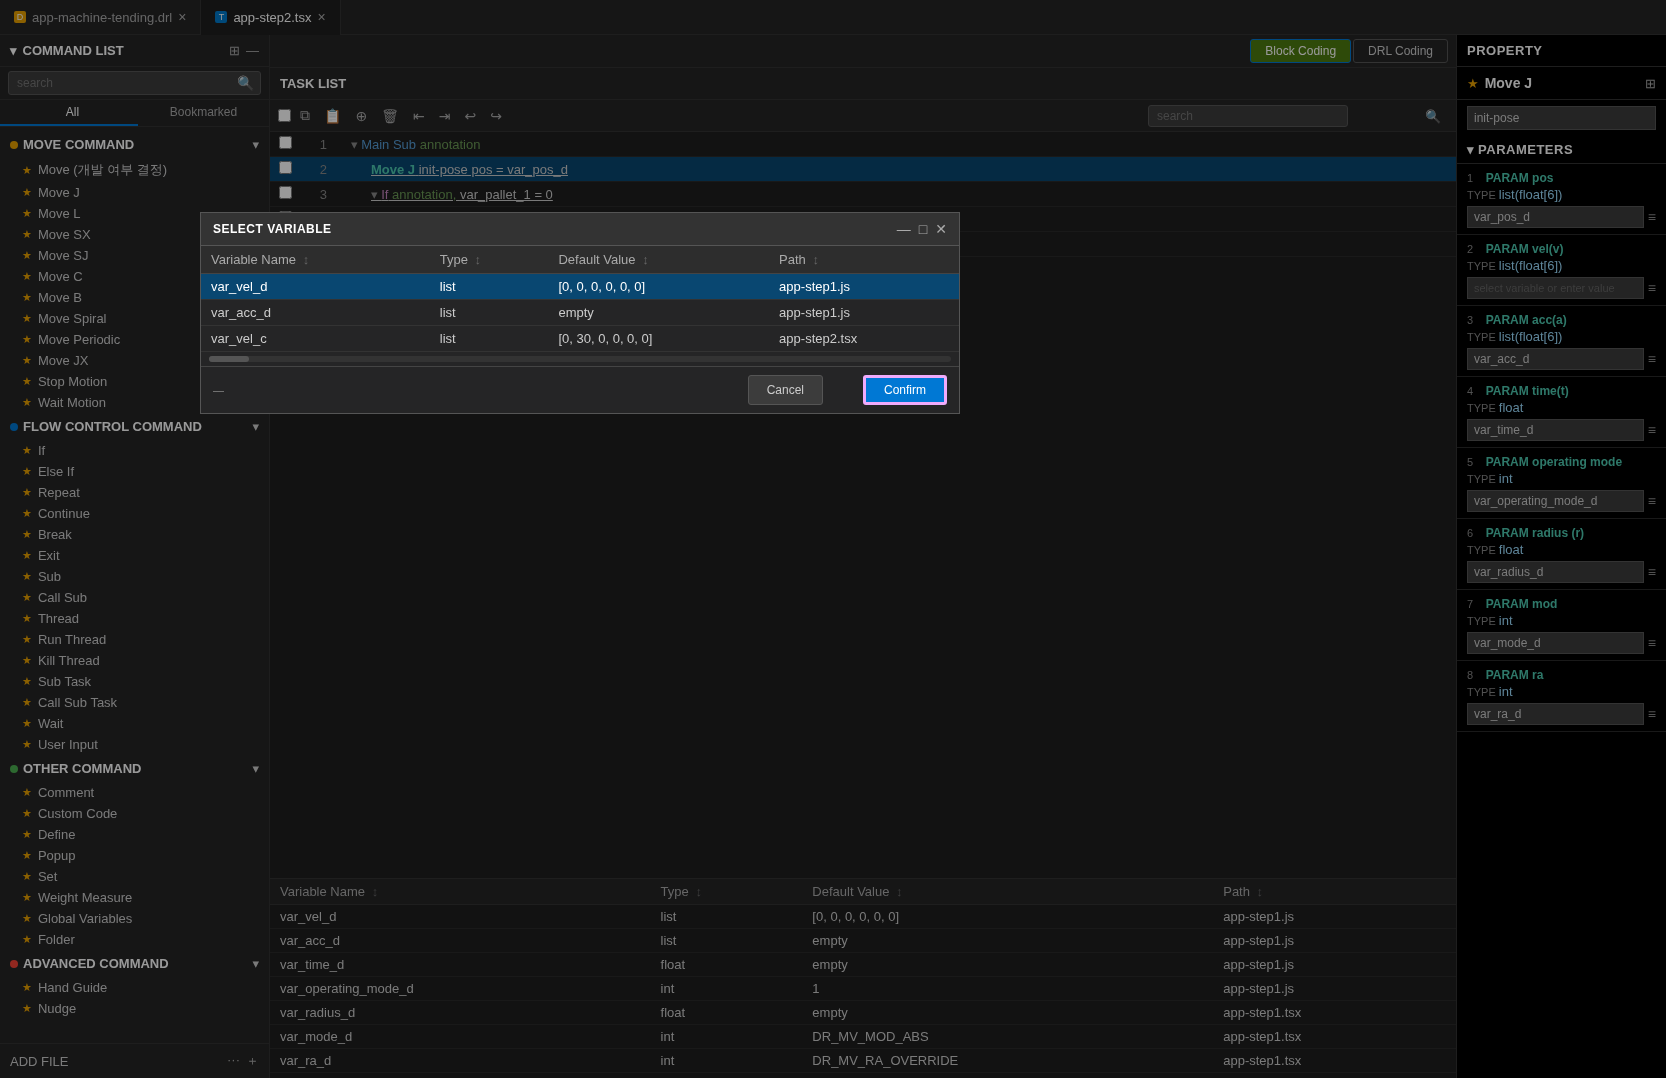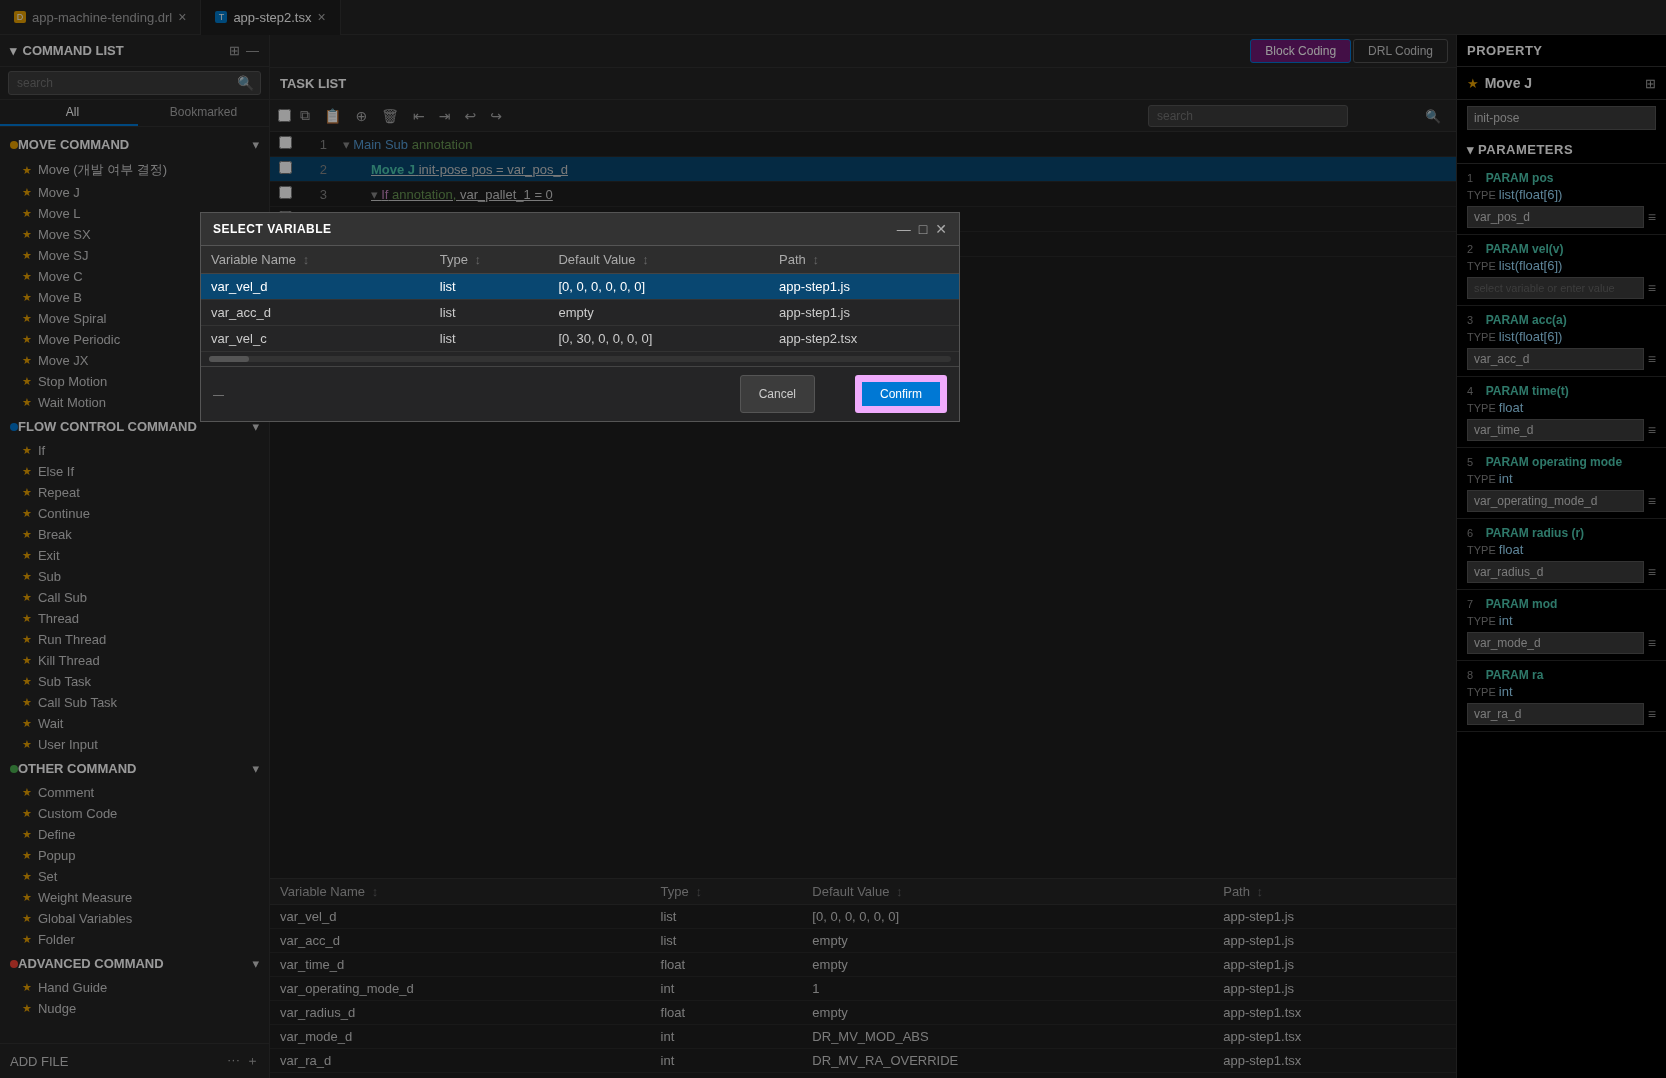--- a/index.html
+++ b/index.html
@@ -20,21 +20,21 @@
     .sidebar-header { padding: 8px 10px; display: flex; align-items: center; justify-content: space-between; border-bottom: 1px solid #333; }
     .sidebar-title { font-size: 12px; font-weight: bold; color: #fff; display: flex; align-items: center; gap: 6px; }
     .sidebar-search { padding: 4px 8px; border-bottom: 1px solid #333; position: relative; }
     .sidebar-search input { width: 100%; background: #3c3c3c; border: 1px solid #555; color: #ccc; padding: 4px 26px 4px 8px; border-radius: 3px; font-size: 12px; outline: none; }
     .search-icon { position: absolute; right: 14px; top: 50%; transform: translateY(-50%); color: #999; font-size: 14px; }
     .sidebar-tabs { display: flex; border-bottom: 1px solid #333; }
     .sidebar-tab { flex: 1; padding: 5px; text-align: center; cursor: pointer; font-size: 12px; color: #aaa; }
     .sidebar-tab.active { color: #fff; border-bottom: 2px solid #0078d4; padding-left: 12px; }
     .sidebar-content { flex: 1; overflow-y: auto; padding: 4px 0; }
     .section-header { padding: 6px 10px; display: flex; align-items: center; justify-content: space-between; cursor: pointer; }
-    .section-title { font-size: 11px; font-weight: bold; color: #fff; display: flex; align-items: center; }
+    .section-title { font-size: 11px; font-weight: bold; color: #fff; display: flex; align-items: center; gap: 5px; }
     .dot { width: 8px; height: 8px; border-radius: 50%; display: inline-block; }
     .dot-orange { background: #e8a000; }
     .dot-blue { background: #0078d4; }
     .dot-green { background: #4caf50; }
     .dot-red { background: #f44336; }
     .cmd-item { padding: 3px 10px 3px 22px; display: flex; align-items: center; gap: 6px; cursor: pointer; color: #ccc; font-size: 12px; }
     .cmd-star { color: #e8a000; font-size: 11px; }
     .sidebar-footer { padding: 8px 10px; border-top: 1px solid #333; display: flex; align-items: center; justify-content: space-between; cursor: pointer; }
 
     
@@ -46,21 +46,21 @@
     .task-toolbar { display: flex; align-items: center; padding: 4px 8px; background: #252526; border-bottom: 1px solid #333; gap: 4px; }
     .toolbar-btn { padding: 3px 5px; background: transparent; border: none; color: #aaa; cursor: pointer; font-size: 14px; border-radius: 3px; }
     .toolbar-search { flex: 1; display: flex; align-items: center; }
     .toolbar-search input { background: #3c3c3c; border: 1px solid #555; color: #ccc; padding: 3px 26px 3px 8px; border-radius: 3px; width: 200px; outline: none; font-size: 12px; }
     .task-list { flex: 1; overflow-y: auto; }
     .task-row { display: flex; align-items: center; padding: 4px 0; border-bottom: 1px solid #2a2a2a; font-size: 12px; }
     .task-row.selected { background: #094771; }
     .task-check { width: 30px; text-align: center; color: #555; }
     .task-num { width: 35px; text-align: right; color: #888; padding-right: 8px; }
     .task-content { flex: 1; padding: 0 4px; }
-    .task-indent { margin-left: 4px; }
+    .task-indent { margin-left: 12px; }
     .task-indent-1 { margin-left: 32px; text-decoration: underline; }
     .task-indent-2 { margin-left: 32px; }
     .move-j { color: #4ec9b0; font-weight: 600; }
     .move-l { color: #4ec9b0; font-weight: 600; }
     .keyword-if { color: #c586c0; }
     .keyword-main { color: #569cd6; }
     .annotation { color: #6a9955; }
 
     
     .var-table-area { height: 200px; border-top: 1px solid #333; background: #1e1e1e; overflow-y: auto; }
@@ -86,39 +86,39 @@
     .param-type { color: #9cdcfe; }
     .param-input-row { display: flex; align-items: center; margin-top: 4px; gap: 4px; }
     .param-input { flex: 1; background: #3c3c3c; border: 1px solid #555; color: #ccc; padding: 3px 6px; font-size: 12px; outline: none; }
     .param-input::placeholder { color: #666; font-size: 11px; }
     .param-dots { color: #888; cursor: pointer; font-size: 14px; }
     .prop-scroll { flex: 1; overflow-y: auto; }
 
     
     .top-right-buttons { display: flex; gap: 2px; padding: 4px 8px; background: #252526; border-bottom: 1px solid #333; justify-content: flex-end; }
     .top-btn { padding: 4px 14px; font-size: 12px; cursor: pointer; border-radius: 3px; border: 1px solid #555; }
-    .top-btn.active { background: #701a75; color: #fff; border-color: #0078d4; }
+    .top-btn.active { background: #4d7c0f; color: #fff; border-color: #0078d4; }
     .top-btn.inactive { background: transparent; color: #ccc; }
 
     
     .modal-overlay { position: fixed; top: 0; left: 0; width: 100%; height: 100%; background: rgba(0,0,0,0.4); z-index: 100; display: flex; align-items: center; justify-content: center; }
     .modal { background: #252526; border: 1px solid #555; width: 760px; max-height: 520px; display: flex; flex-direction: column; position: absolute; top: 212px; left: 200px; }
     .modal-header { display: flex; align-items: center; justify-content: space-between; padding: 8px 12px; background: #333; border-bottom: 1px solid #555; }
     .modal-title { font-size: 12px; font-weight: bold; color: #fff; letter-spacing: 0.5px; }
     .modal-controls { display: flex; gap: 8px; }
     .modal-ctrl { background: none; border: none; color: #aaa; cursor: pointer; font-size: 14px; }
     .modal-table { flex: 1; overflow-y: auto; }
     .modal-table table { width: 100%; border-collapse: collapse; font-size: 12px; }
     .modal-table th { background: #2d2d2d; padding: 6px 10px; text-align: left; color: #aaa; font-weight: normal; border-bottom: 1px solid #444; position: sticky; top: 0; }
     .modal-table td { padding: 5px 10px; border-bottom: 1px solid #333; color: #ccc; }
     .modal-table tr.selected td { background: #094771; color: #fff; }
     .modal-footer { display: flex; align-items: center; justify-content: space-between; padding: 8px 12px; border-top: 1px solid #444; }
     .modal-btn { padding: 5px 18px; border-radius: 3px; font-size: 12px; cursor: pointer; margin-left: 32px; }
     .modal-btn.cancel { background: #3c3c3c; border: 1px solid #555; color: #ccc; }
-    .modal-btn.confirm { background: #0078d4; border: 7px solid #f0abfc; color: #fff; }
+    .modal-btn.confirm { background: #0078d4; border: 3px solid #f0abfc; color: #fff; }
 
     
     ::-webkit-scrollbar { width: 6px; height: 6px; }
     ::-webkit-scrollbar-track { background: #1e1e1e; }
     ::-webkit-scrollbar-thumb { background: #555; border-radius: 3px; }
   </style>
 </head>
 <body>
 
 <div class="tabs-bar">

